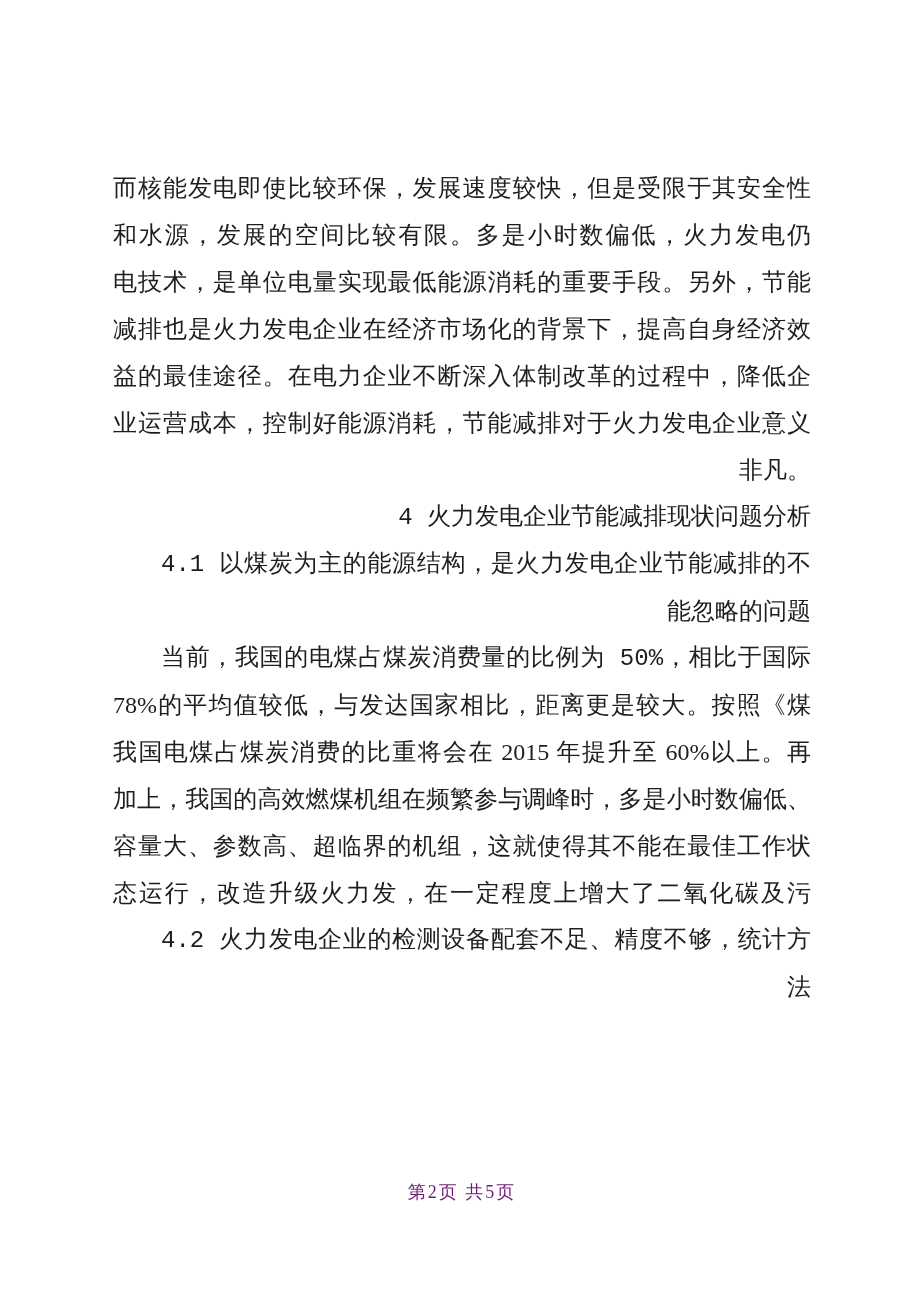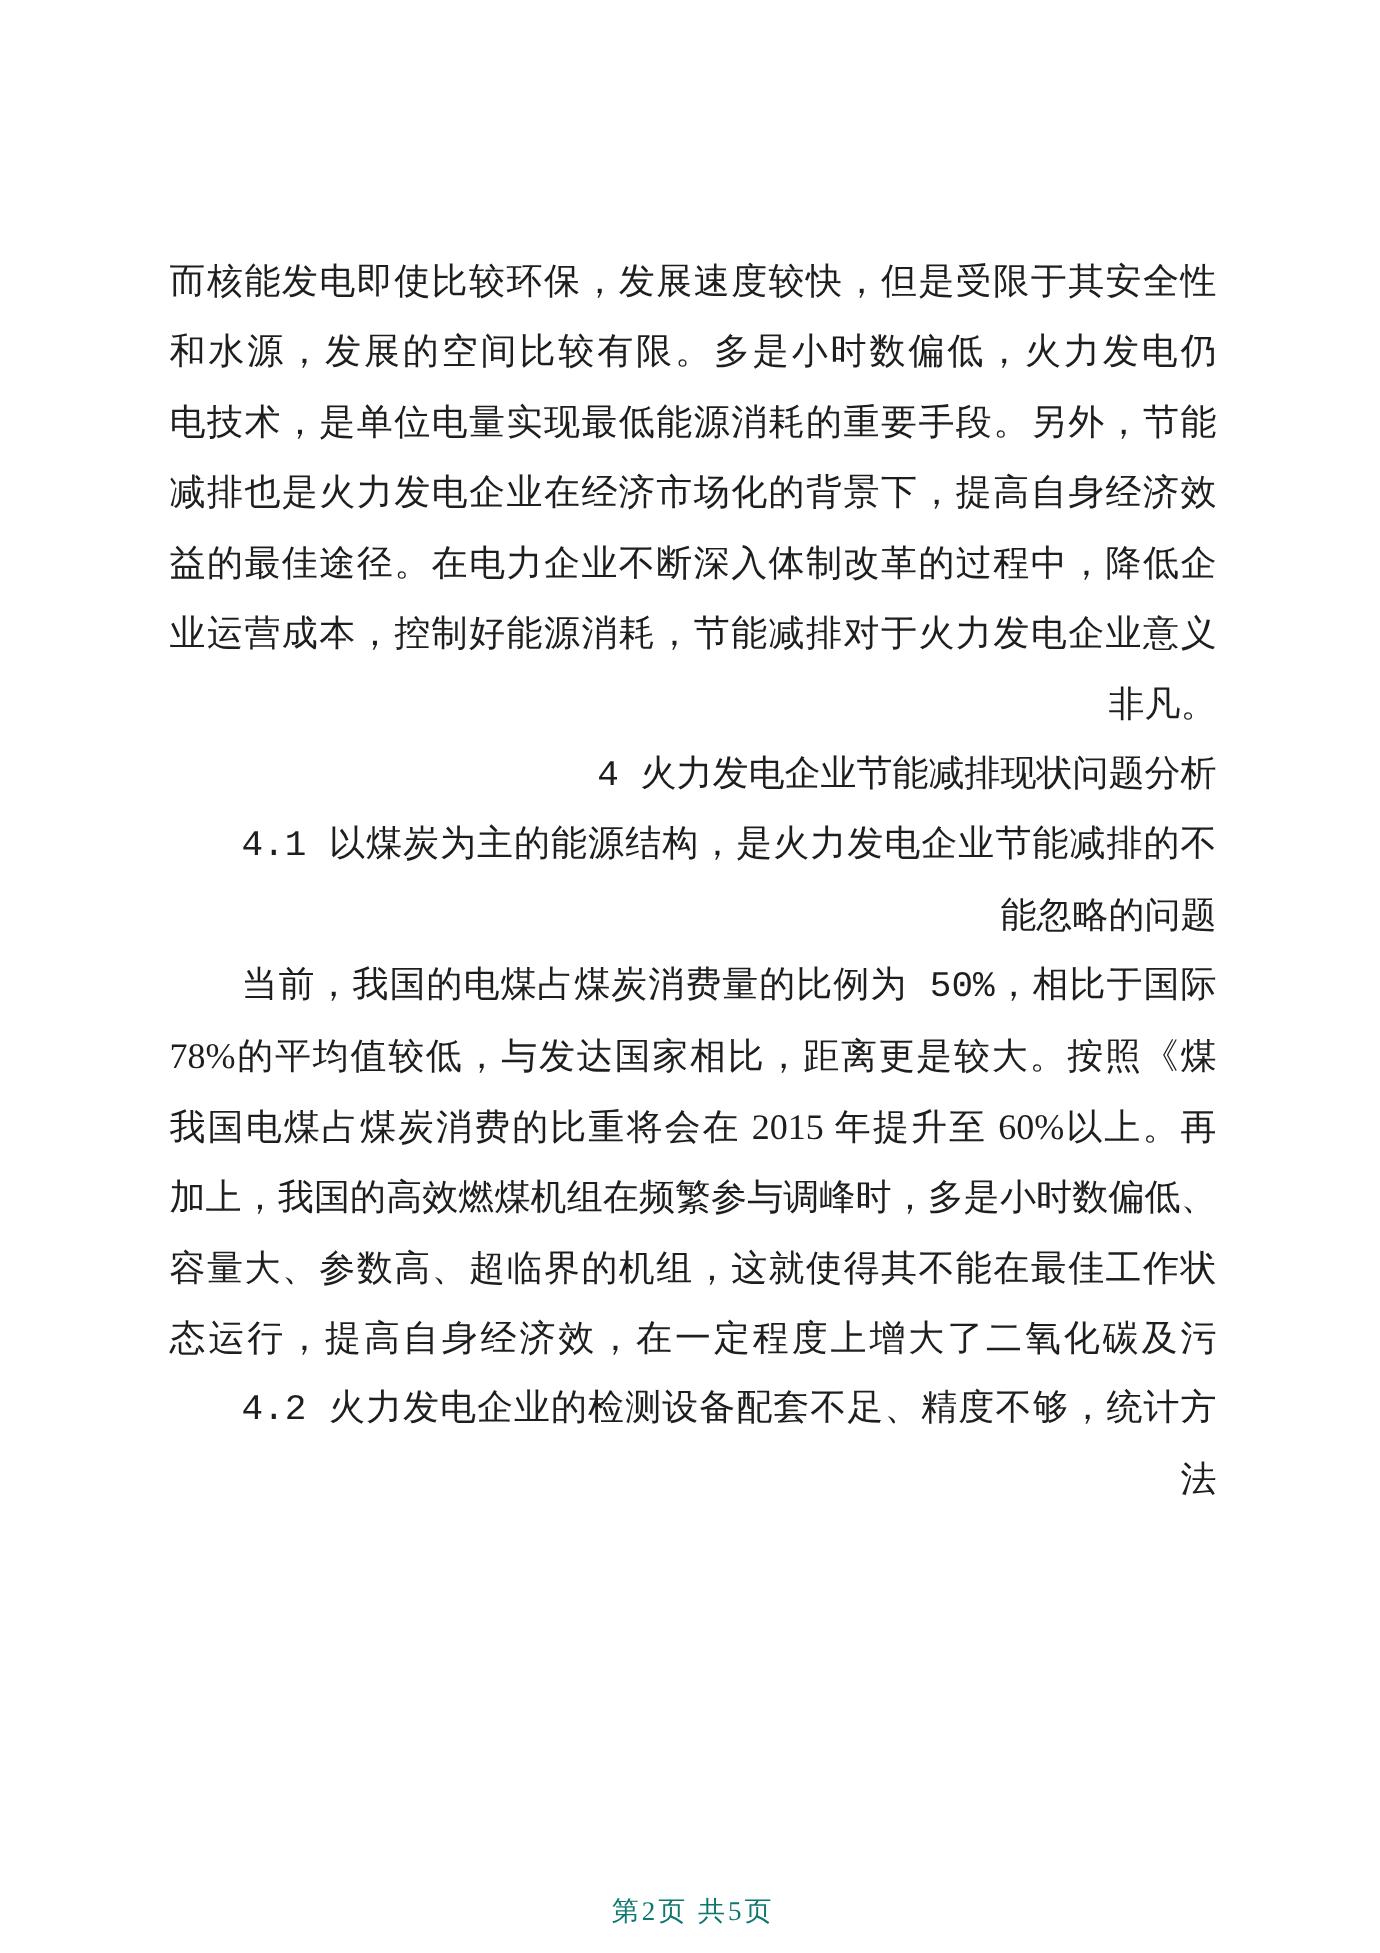--- a/index.html
+++ b/index.html
@@ -51,26 +51,26 @@
     -moz-text-align-last: justify;
   }
   .line.indent {
     text-indent: 2em;
     font-family: Liberation Mono, monospace;
   }
   .footer {
     position: absolute;
     left: 113px;
     width: 698px;
-    top: 1262px;
+    top: 1180px;
     z-index: 2;
     text-align: center;
     font-size: 18px;
     letter-spacing: 2px;
-    color: #0f766e;
+    color: #701a75;
   }
 </style>
 </head>
 <body>
 
 <div class="page">
 
 
   <div class="textblock">
     <div class="line j">而核能发电即使比较环保，发展速度较快，但是受限于其安全性</div>
@@ -81,20 +81,20 @@
     <div class="line j">业运营成本，控制好能源消耗，节能减排对于火力发电企业意义</div>
     <div class="line">非凡。</div>
     <div class="line indent">4 火力发电企业节能减排现状问题分析</div>
     <div class="line j indent">4.1 以煤炭为主的能源结构，是火力发电企业节能减排的不</div>
     <div class="line">能忽略的问题</div>
     <div class="line j indent">当前，我国的电煤占煤炭消费量的比例为 50%，相比于国际</div>
     <div class="line j">78%的平均值较低，与发达国家相比，距离更是较大。按照《煤</div>
     <div class="line j">我国电煤占煤炭消费的比重将会在 2015 年提升至 60%以上。再</div>
     <div class="line j">加上，我国的高效燃煤机组在频繁参与调峰时，多是小时数偏低、</div>
     <div class="line j">容量大、参数高、超临界的机组，这就使得其不能在最佳工作状</div>
-    <div class="line j">态运行，提高自身经济效，在一定程度上增大了二氧化碳及污</div>
+    <div class="line j">态运行，改造升级火力发，在一定程度上增大了二氧化碳及污</div>
     <div class="line j indent">4.2 火力发电企业的检测设备配套不足、精度不够，统计方</div>
     <div class="line">法</div>
   </div>
 
   <div class="footer">第2页 共5页</div>
 
 </div>
 
 </body></html>

